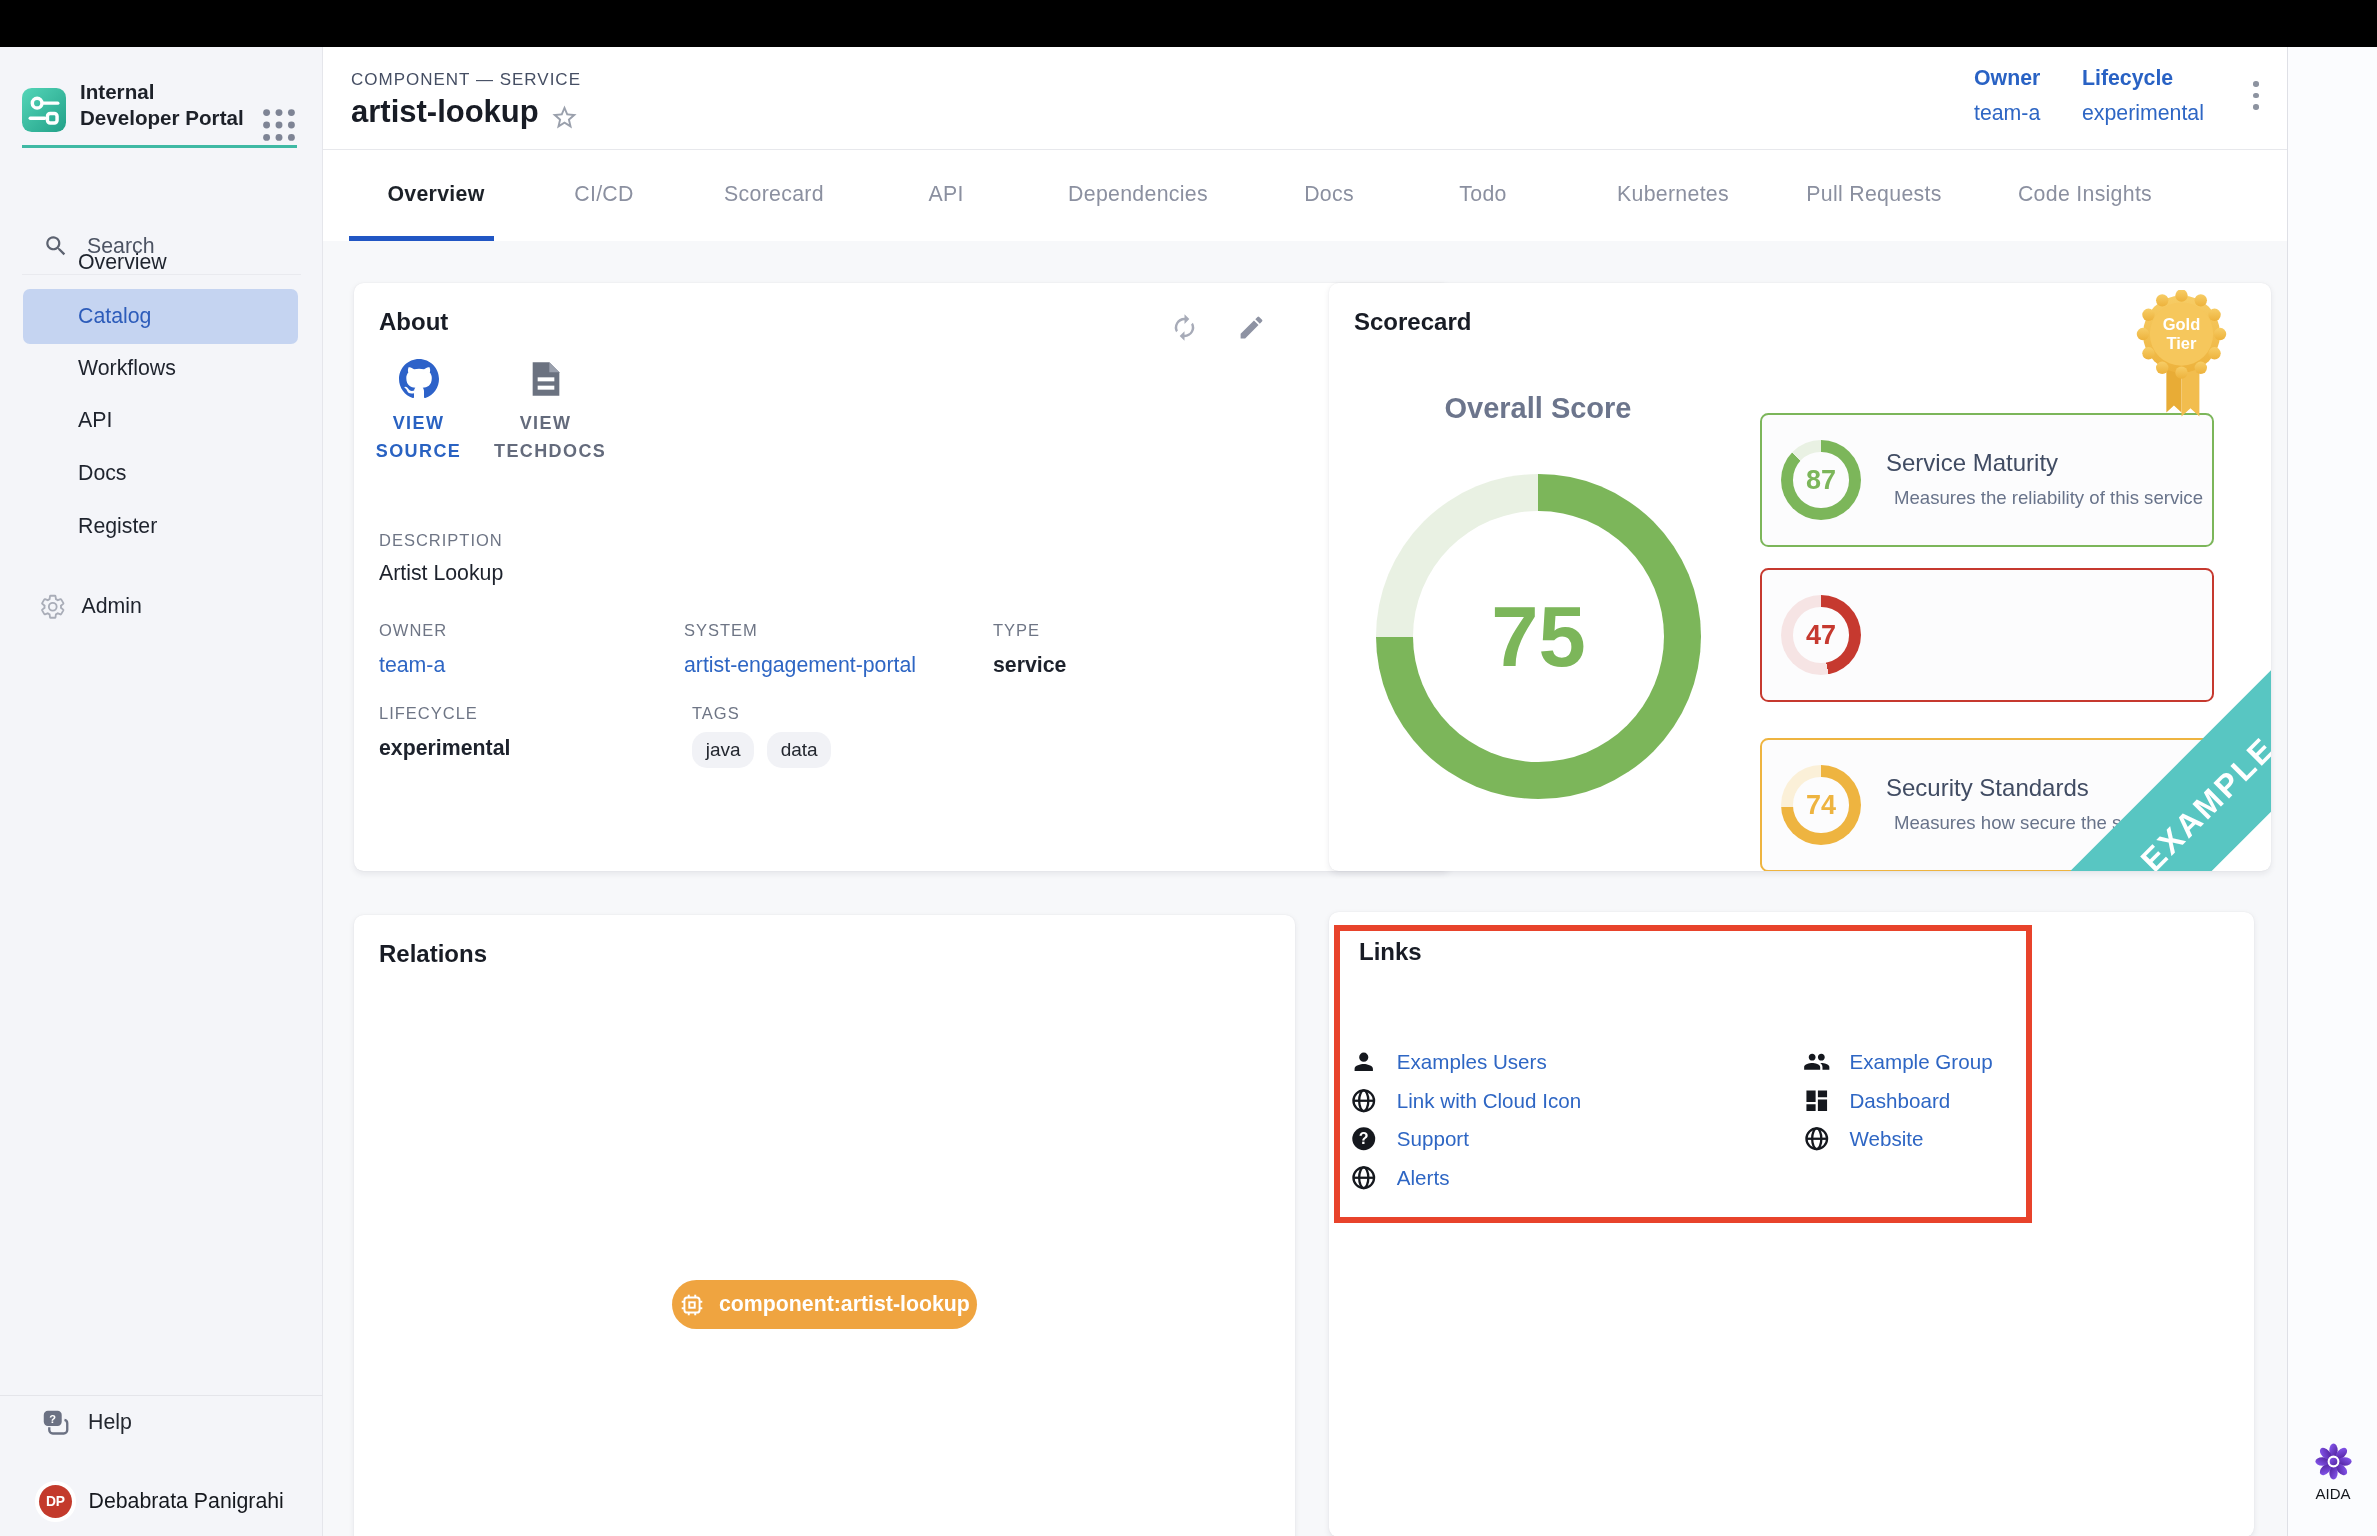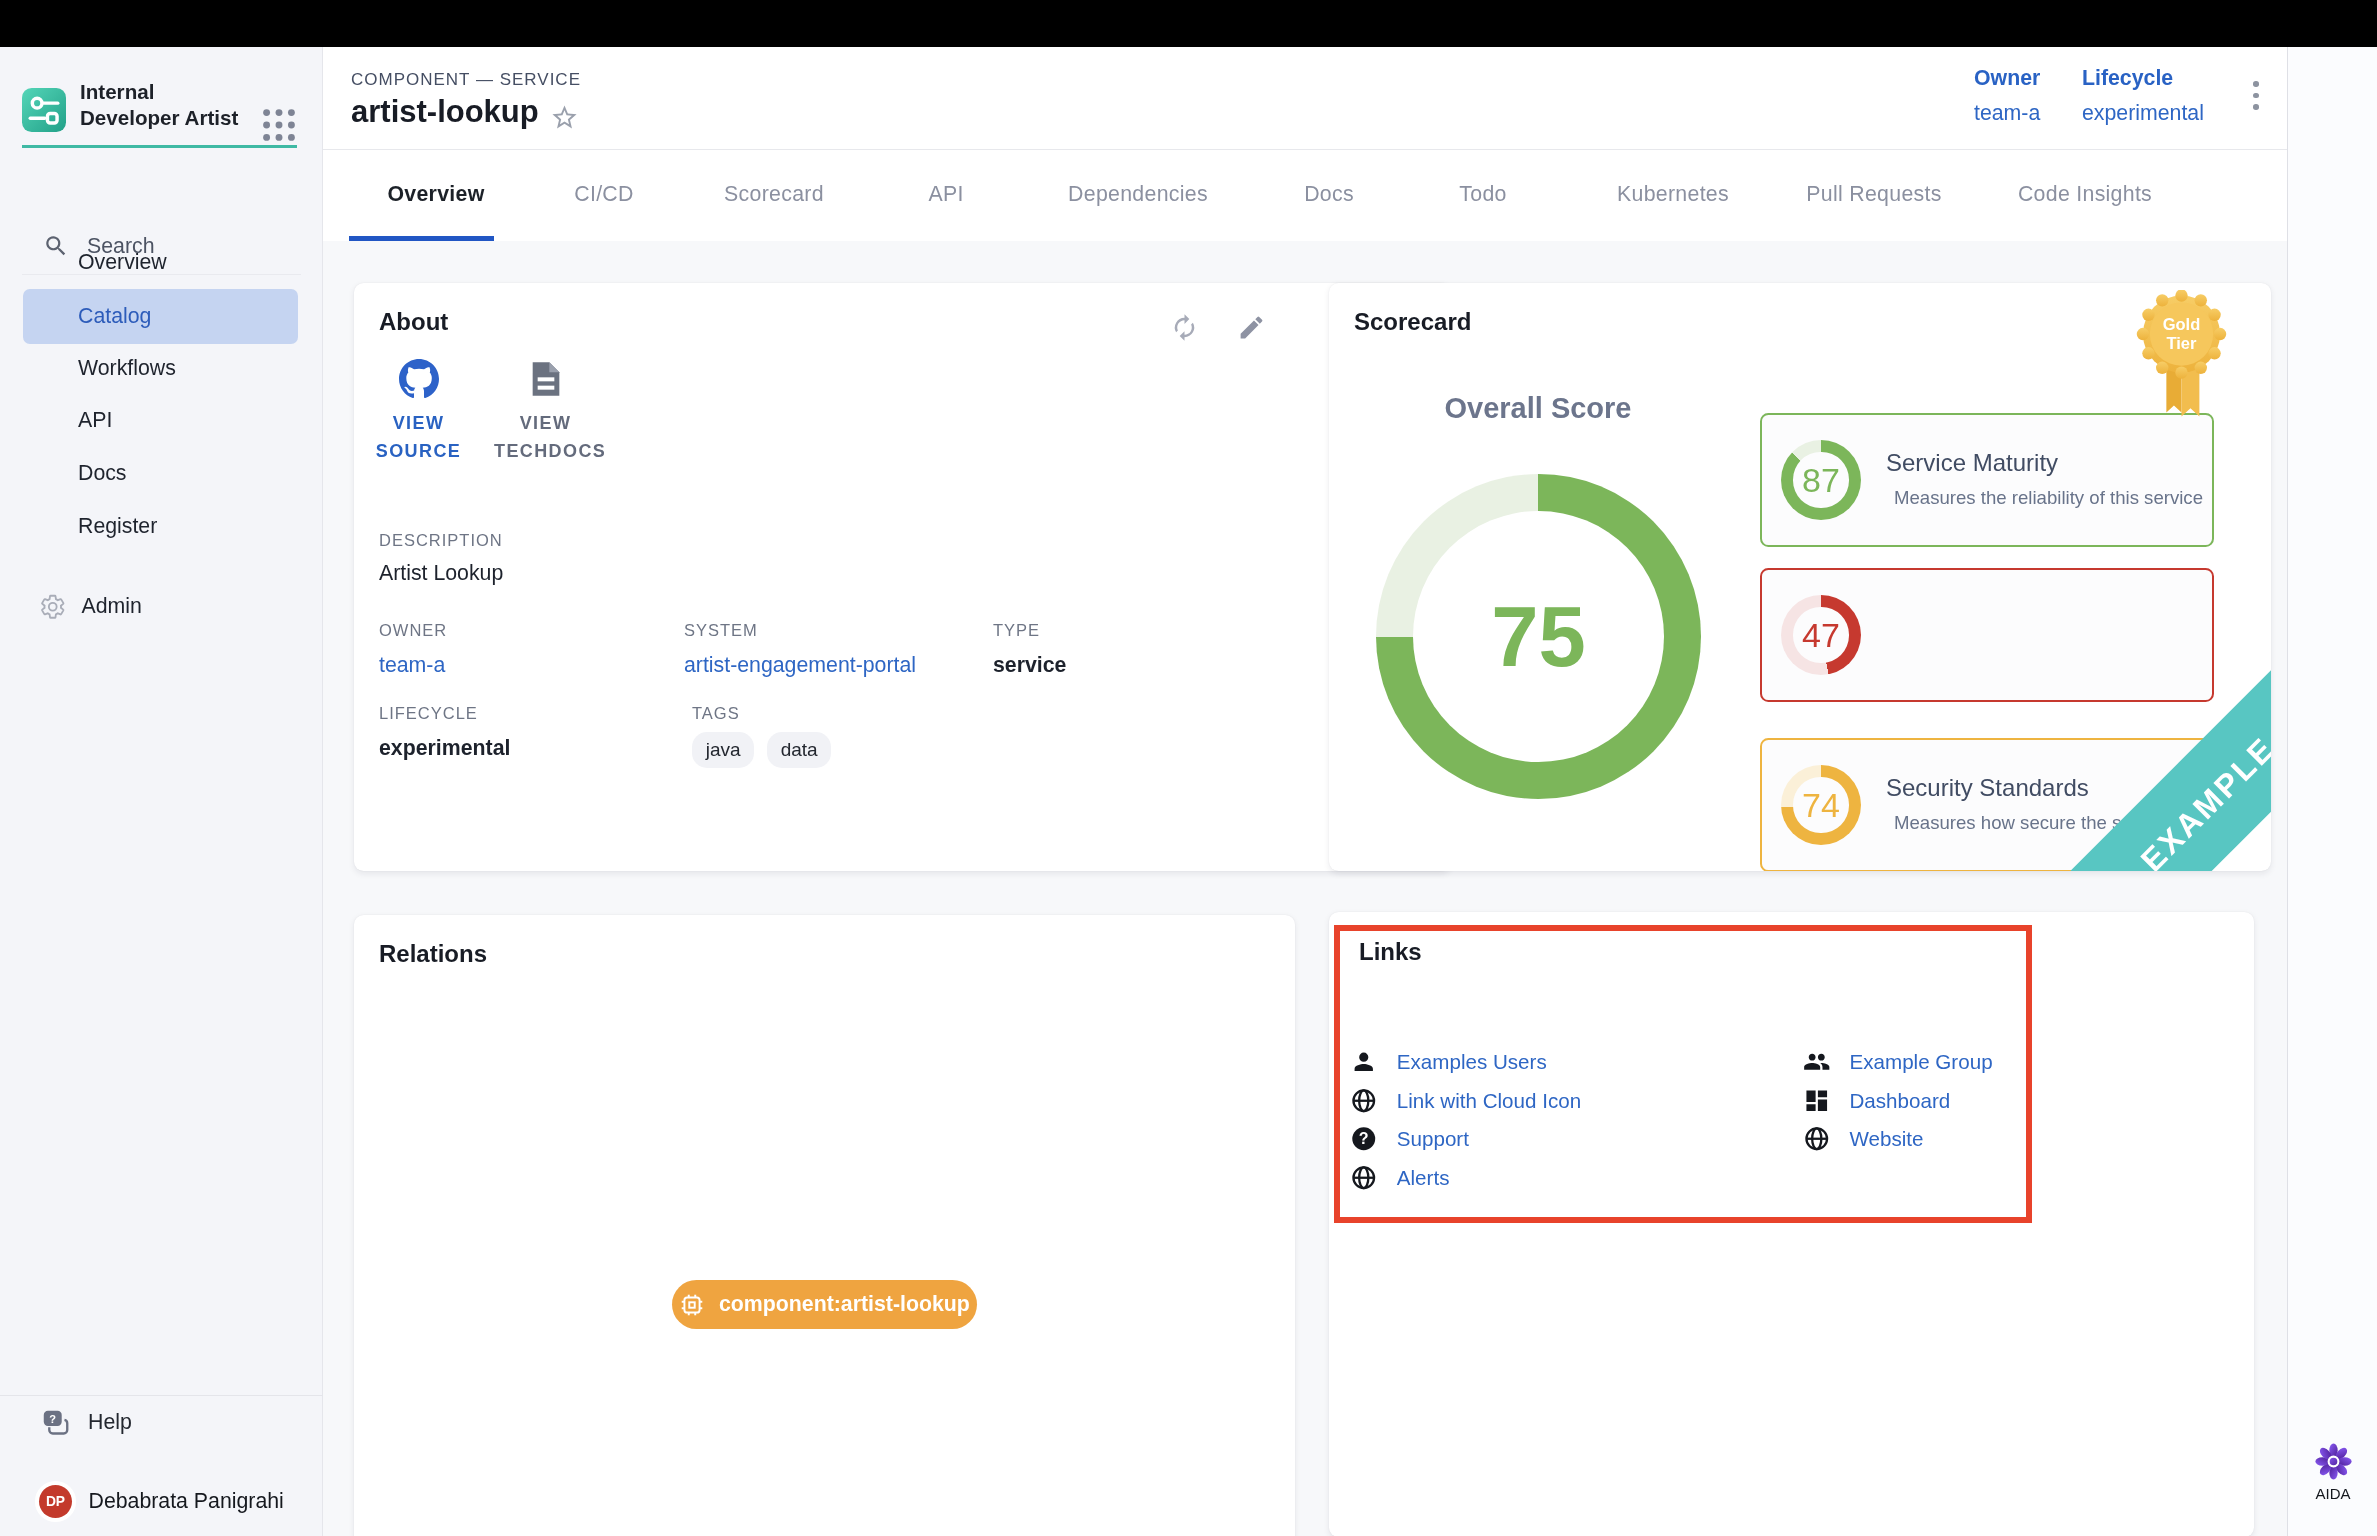--- a/index.html
+++ b/index.html
@@ -63,21 +63,21 @@
   .scorecard-card { left:1006px; top:42px; width:942px; height:588px; overflow:hidden; }
   .overall-label { position:absolute; left:209px; top:109px; transform:translateX(-50%); font-size:29px; font-weight:600; color:#6c758c; }
   .donut { border-radius:50%; position:absolute; display:flex; align-items:center; justify-content:center; }
   .donut::after { content:""; position:absolute; border-radius:50%; background:#fff; }
   .donut-big { left:47px; top:191px; width:325px; height:325px; }
   .donut-big::after { inset:37px; }
   .donut-big .dnum { position:relative; z-index:1; font-size:85px; font-weight:bold; }
   .score-item { position:absolute; left:431px; width:454px; height:134px; background:#fcfcfd; border:2.1px solid; border-radius:8.3px; display:flex; align-items:center; padding-left:19px; gap:25px; }
   .donut-mini { position:relative; width:80px; height:80px; flex:0 0 80px; }
   .donut-mini::after { inset:12.4px; background:#fcfcfd; }
-  .donut-mini .dnum { position:relative; z-index:1; font-size:34px; font-weight:normal; }
+  .donut-mini .dnum { position:relative; z-index:1; font-size:27px; font-weight:bold; }
   .si-title { font-size:24px; font-weight:500; color:#414c63; }
   .si-desc { font-size:18.6px; color:#68738a; margin-top:8.3px; line-height:26px; max-width:323px;margin-left:8px; }
   .ribbon { position:absolute; left:638px; top:471px; width:482px; height:100px; background:#58c6c2; transform:rotate(-45deg); display:flex; align-items:center; justify-content:center; color:#fff; font-size:32px; font-weight:bold; letter-spacing:2.8px; }
   .gold-badge { position:absolute; left:807px; top:6.9px; }
 
   
   .relations-card { left:31px; top:674px; width:941px; height:654px; }
   .entity-pill { position:absolute; left:318px; top:365px; width:305px; height:49px; background:#efa440; border-radius:25px; display:flex; align-items:center; justify-content:center; gap:13.8px; color:#fff; font-size:21.3px; font-weight:bold; }
 
   
@@ -108,21 +108,21 @@
               <stop offset="1" stop-color="#21a088"></stop>
         </linearGradient>
           </defs>
         <rect width="64" height="64" rx="14" fill="url(#tealg)"></rect>
         <circle cx="22" cy="22" r="7" fill="none" stroke="#fff" stroke-width="5"></circle>
         <line x1="31" y1="22" x2="52" y2="22" stroke="#fff" stroke-width="5" stroke-linecap="round"></line>
         <line x1="12" y1="44" x2="33" y2="44" stroke="#fff" stroke-width="5" stroke-linecap="round"></line>
         <rect x="37" y="37" width="14" height="14" rx="4" fill="none" stroke="#fff" stroke-width="5"></rect>
       </svg>
     </div>
-    <div class="brand-name">Internal Developer Artist</div>
+    <div class="brand-name">Internal Developer Portal</div>
     <div class="grid-icon">
       <svg width="40" height="40" viewBox="0 0 58 58" fill="#7e8495">
         <circle cx="11" cy="11" r="5"></circle>
           <circle cx="29" cy="11" r="5"></circle>
           <circle cx="47" cy="11" r="5"></circle>
         <circle cx="11" cy="29" r="5"></circle>
           <circle cx="29" cy="29" r="5"></circle>
           <circle cx="47" cy="29" r="5"></circle>
         <circle cx="11" cy="47" r="5"></circle>
           <circle cx="29" cy="47" r="5"></circle>

